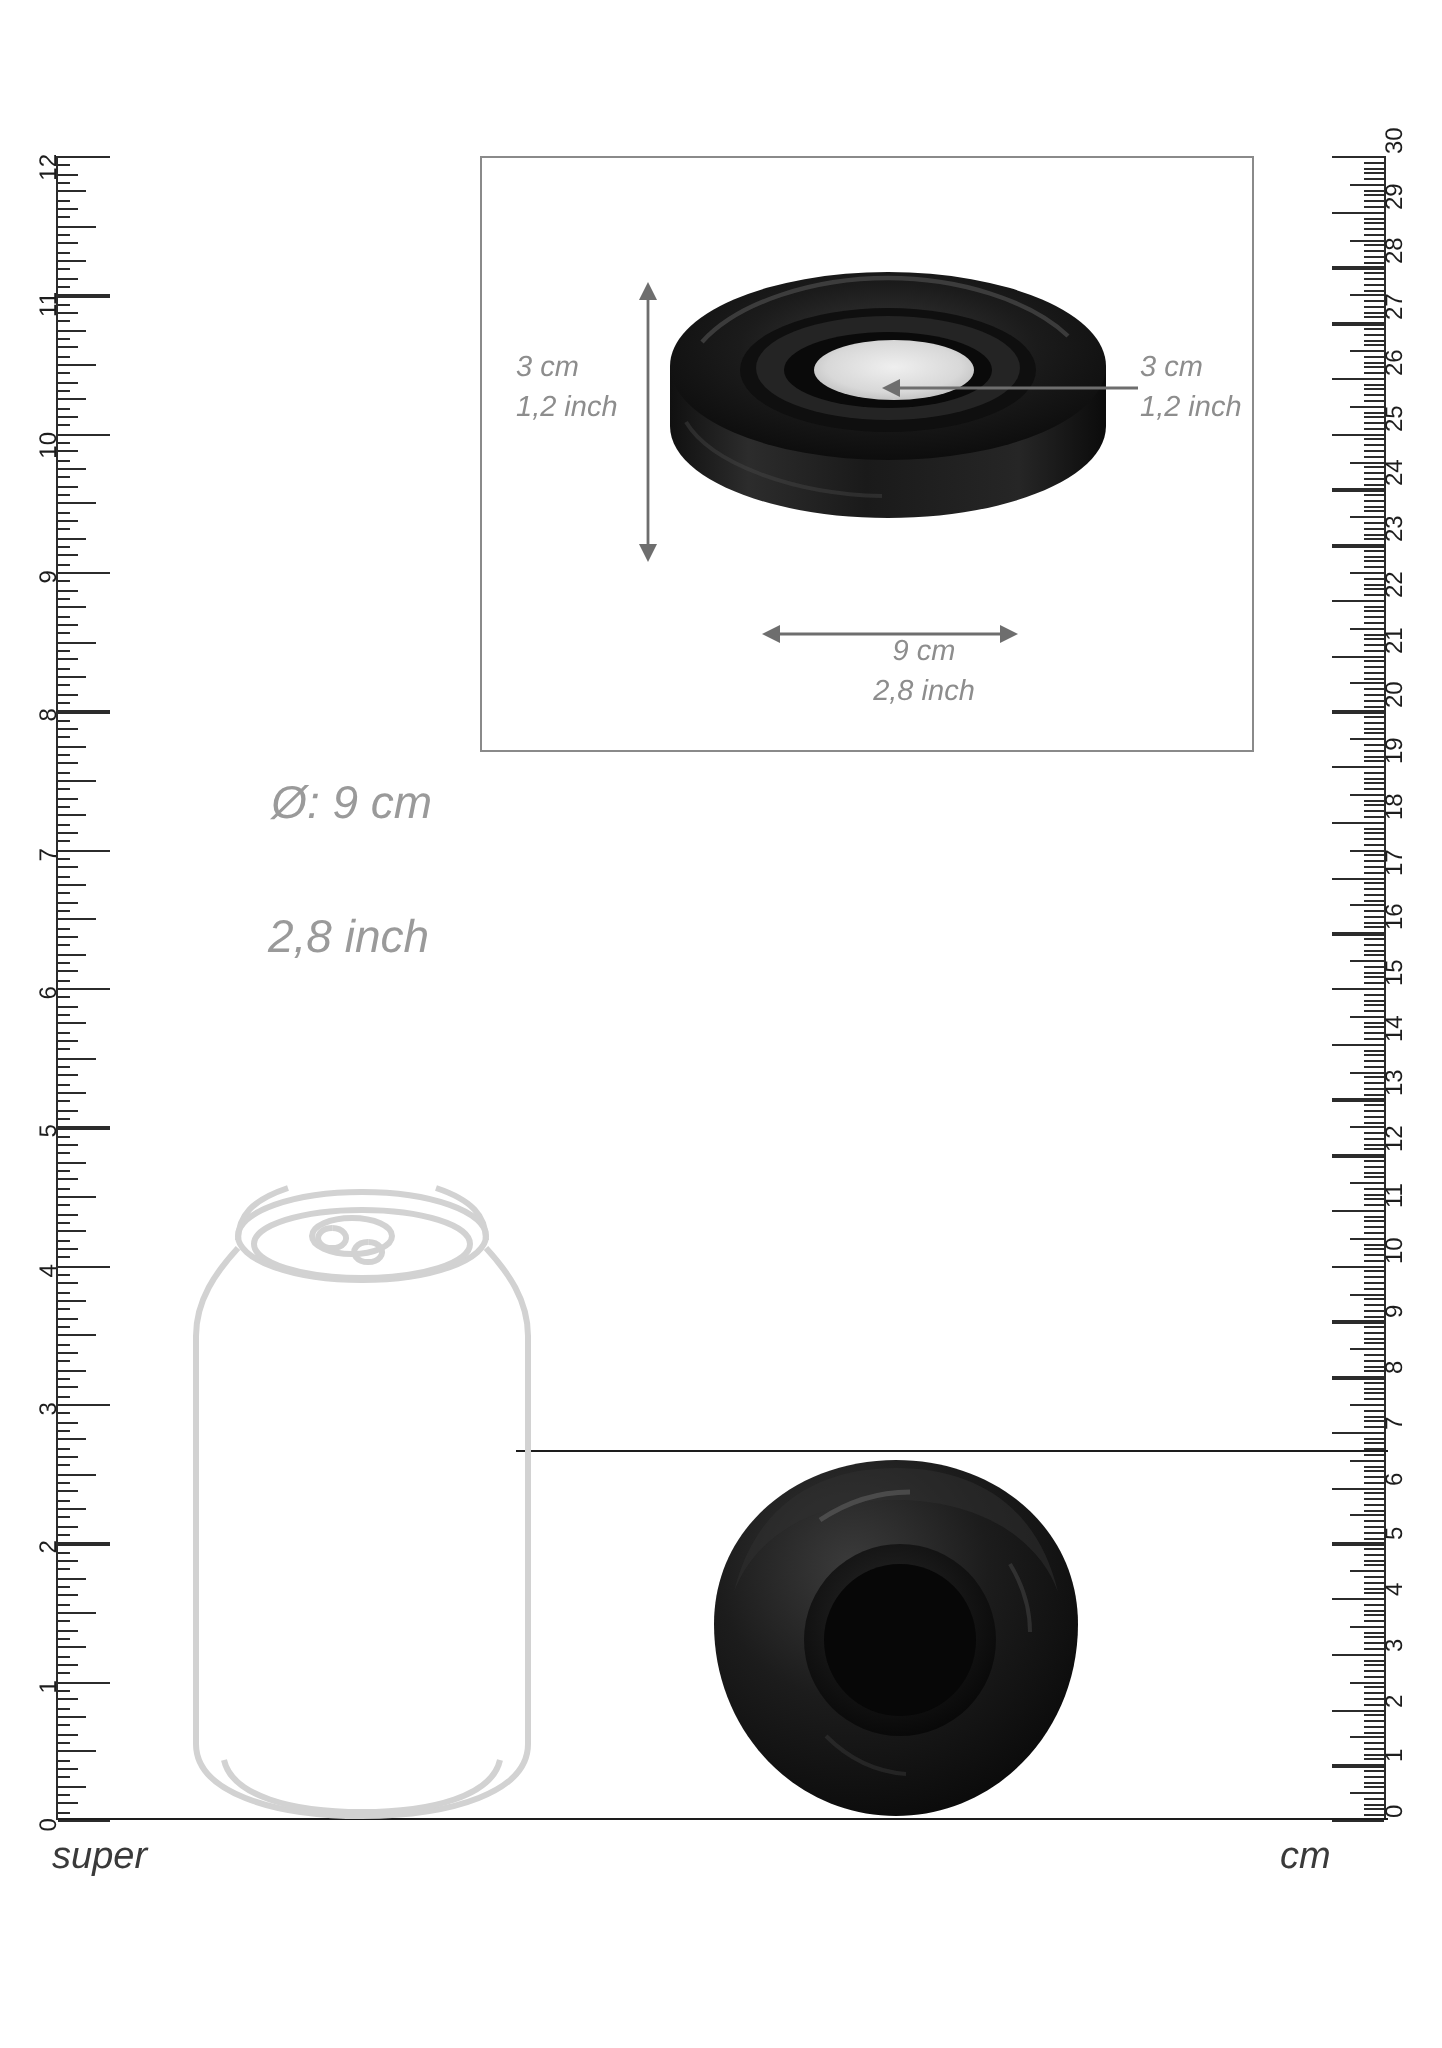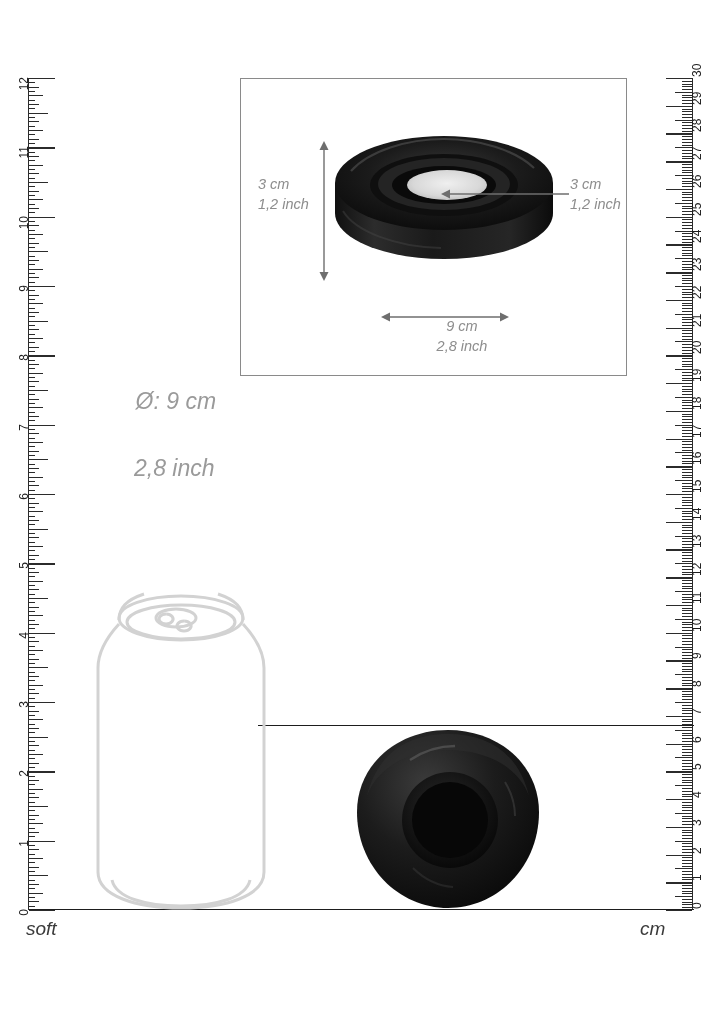--- a/index.html
+++ b/index.html
@@ -356,21 +356,21 @@
         <div class="tick" style="top: 26px; width: 10px; height: 1px;"></div>
         <div class="tick" style="top: 21.67px; width: 6px; height: 1px;"></div>
         <div class="tick" style="top: 17.33px; width: 14px; height: 1px;"></div>
         <div class="tick" style="top: 13px; width: 6px; height: 1px;"></div>
         <div class="tick" style="top: 8.67px; width: 10px; height: 1px;"></div>
         <div class="tick" style="top: 4.33px; width: 6px; height: 1px;"></div>
         <div class="tick" style="top: 0px; width: 26px; height: 1.4px;"></div>
         <div class="tlabel" style="top: -8px;">12</div>
       </div>
   </div>
-  <div class="unit-label unit-left">soft</div>
+  <div class="unit-label unit-left">super</div>
 
   <div class="ruler ruler-right">
     <div class="axis"></div>
     <div id="ticks-right">
         <div class="tick" style="top: 832px; width: 26px; height: 1.4px;"></div>
         <div class="tlabel" style="top: 824px;">0</div>
         <div class="tick" style="top: 829.23px; width: 10px; height: 1px;"></div>
         <div class="tick" style="top: 826.45px; width: 10px; height: 1px;"></div>
         <div class="tick" style="top: 823.68px; width: 10px; height: 1px;"></div>
         <div class="tick" style="top: 820.91px; width: 10px; height: 1px;"></div>

